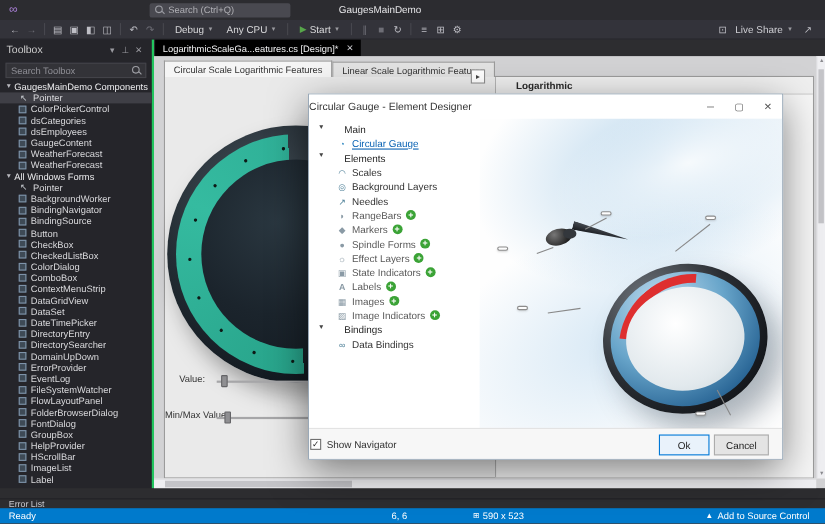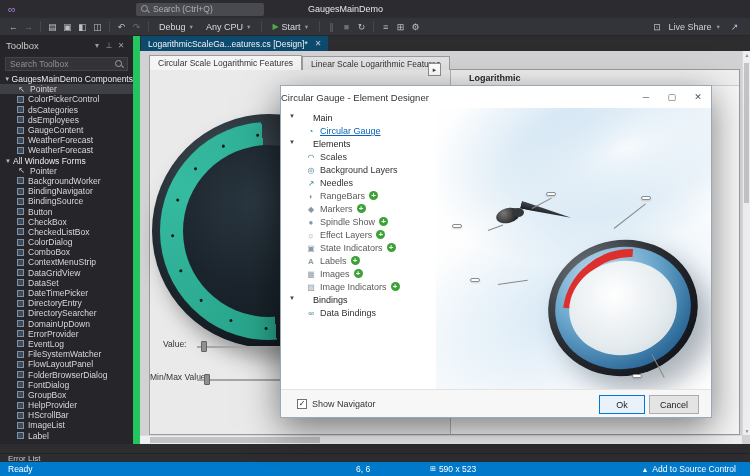--- a/index.html
+++ b/index.html
@@ -21,21 +21,21 @@
   .tico{width:15px;text-align:center;font-size:9px;color:#BFBFC6}
   .tico.dim{color:#6E6E76}
   .tsep{width:1px;height:11px;background:#47474E;margin:0 4px}
   .dd{display:flex;align-items:center;gap:3px;padding:0 6px;font-size:9px;color:#DADADC;white-space:nowrap}
   .car{font-size:5.5px;color:#9A9AA0}
   .play{color:#57A64A;font-size:8px}
   #tb-right{margin-left:auto;display:flex;align-items:center;gap:6px;margin-right:8px}
   #live-share{display:flex;align-items:center;gap:4px;font-size:9px;color:#CFCFD4;white-space:nowrap}
 
   
-  #leftdock{position:absolute;left:0;top:36px;width:140px;height:408px;background:#25252A;border-right:7px solid #22c55e}
+  #leftdock{position:absolute;left:0;top:36px;width:140px;height:408px;background:#25252A;border-right:2px solid #22c55e}
   #tb-header{height:18px;display:flex;align-items:center;padding:0 6px;color:#CCC;font-size:9.5px}
   #tb-header .sp{flex:1}
   .ph-ic{width:12px;text-align:center;color:#9A9AA0;font-size:8px}
   #tb-search{margin:3px 5px 2px;height:14px;background:#333338;border:1px solid #434349;display:flex;align-items:center;gap:4px;padding:0 4px;font-size:8.5px;color:#8F8F96}
   #tb-search .sp{flex:1}
   #tb-list{position:absolute;left:0;right:0;top:38px;bottom:0;overflow:hidden}
   .tb-row{height:10.2px;display:flex;align-items:center;font-size:8.5px;line-height:10px;color:#D9D9DC;white-space:nowrap}
   .tb-row.group{color:#EDEDEF}
   .tb-exp{display:none;width:10px;text-align:center;font-size:6px;color:#B8B8BE;margin-left:3px}
   .tb-row.group .tb-exp{display:block}
@@ -55,21 +55,21 @@
   #statusbar{position:absolute;left:0;top:462px;width:750px;height:14px;background:#007ACC;color:#FFF;font-size:8.5px;display:flex;align-items:center}
   #sb-ready{padding-left:8px}
   #sb-pos{position:absolute;left:356px}
   #sb-size{position:absolute;left:430px;display:flex;align-items:center;gap:3px}
   #sb-src{position:absolute;right:14px;display:flex;align-items:center;gap:4px}
   .sb-ic{font-size:7px}
 
   
   #editor{position:absolute;left:140px;top:36px;width:610px;height:408px}
   #doctabrow{position:absolute;left:0;top:0;width:610px;height:15px;background:#2D2D30}
-  #doctab{position:absolute;left:1px;top:0;height:15px;background:#0c4a6e;display:flex;align-items:center;gap:7px;padding:0 7px}
+  #doctab{position:absolute;left:1px;top:0;height:15px;background:#000000;display:flex;align-items:center;gap:7px;padding:0 7px}
   #doctab .lbl{font-size:8.5px;color:#F4F4F6;white-space:nowrap}
   #doctab .x{font-size:8px;color:#C9C9CE}
   #doctab .x::before{content:"✕"}
   #surface{position:absolute;left:0;top:15px;width:610px;height:393px;background:#D2D2D4}
   #vscroll{position:absolute;right:0;top:0;width:8px;bottom:9px;background:#EFEFF2;border-left:1px solid #DADADC}
   #vthumb{position:absolute;left:1px;right:1px;top:12px;height:140px;background:#C4C4C8}
   .sarrow{position:absolute;left:0;width:8px;text-align:center;font-size:5px;color:#8A8A8E}
   #hscroll{position:absolute;left:0;bottom:0;height:9px;width:602px;background:#EFEFF2;border-top:1px solid #DADADC}
   #hthumb{position:absolute;left:10px;top:1px;bottom:1px;width:170px;background:#C4C4C8}
 
@@ -176,21 +176,21 @@
   .callout.i3{left:34px;top:170px}
   .callout.i4{left:196px;top:266px}
   .cline{position:absolute;height:1px;background:#888;transform-origin:left center;z-index:5}
   #cl0{left:96px;top:100px;width:22px;transform:rotate(-28deg)}
   #cl1{left:178px;top:120px;width:40px;transform:rotate(-38deg)}
   #cl2{left:52px;top:122px;width:16px;transform:rotate(-20deg)}
   #cl3{left:62px;top:176px;width:30px;transform:rotate(-8deg)}
   #cl4{left:216px;top:246px;width:26px;transform:rotate(62deg)}
 
   #dlg-footer{position:absolute;left:0;right:0;bottom:0;height:28px;background:#F7F7F7;border-top:1px solid #E3E3E3;display:flex;align-items:center}
-  #nav-check{margin-left:16px;display:flex;align-items:center;gap:5px;font-size:9px;color:#333}
+  #nav-check{margin-left:1px;display:flex;align-items:center;gap:5px;font-size:9px;color:#333}
   .cb{width:10px;height:10px;border:1px solid #707070;background:#FFF;display:flex;align-items:center;justify-content:center;font-size:8px;color:#222}
   .cb::before{content:"✓"}
   .btn{position:absolute;top:5px;height:19px;font-size:9px;color:#222;background:#E4E4E4;border:1px solid #ACACAC;display:flex;align-items:center;justify-content:center}
   #btn-ok{right:66px;width:46px;border-color:#0078D7;background:#E9F2FB}
   #btn-cancel{right:12px;width:50px}
 </style>
 </head>
 <body>
 
 <div id="app">
@@ -583,21 +583,21 @@
         </div>
         <div class="tr-row i7 item add lvl1">
 
           <span class="tr-ico marker-icon"></span>
           <span class="tr-label">Markers</span>
           <span class="tr-add"></span>
         </div>
         <div class="tr-row i8 item add lvl1">
 
           <span class="tr-ico spindlecap-icon"></span>
-          <span class="tr-label">Spindle Show</span>
+          <span class="tr-label">Spindle Forms</span>
           <span class="tr-add"></span>
         </div>
         <div class="tr-row i9 item add lvl1">
 
           <span class="tr-ico effect-icon"></span>
           <span class="tr-label">Effect Layers</span>
           <span class="tr-add"></span>
         </div>
         <div class="tr-row i10 item add lvl1">
 

